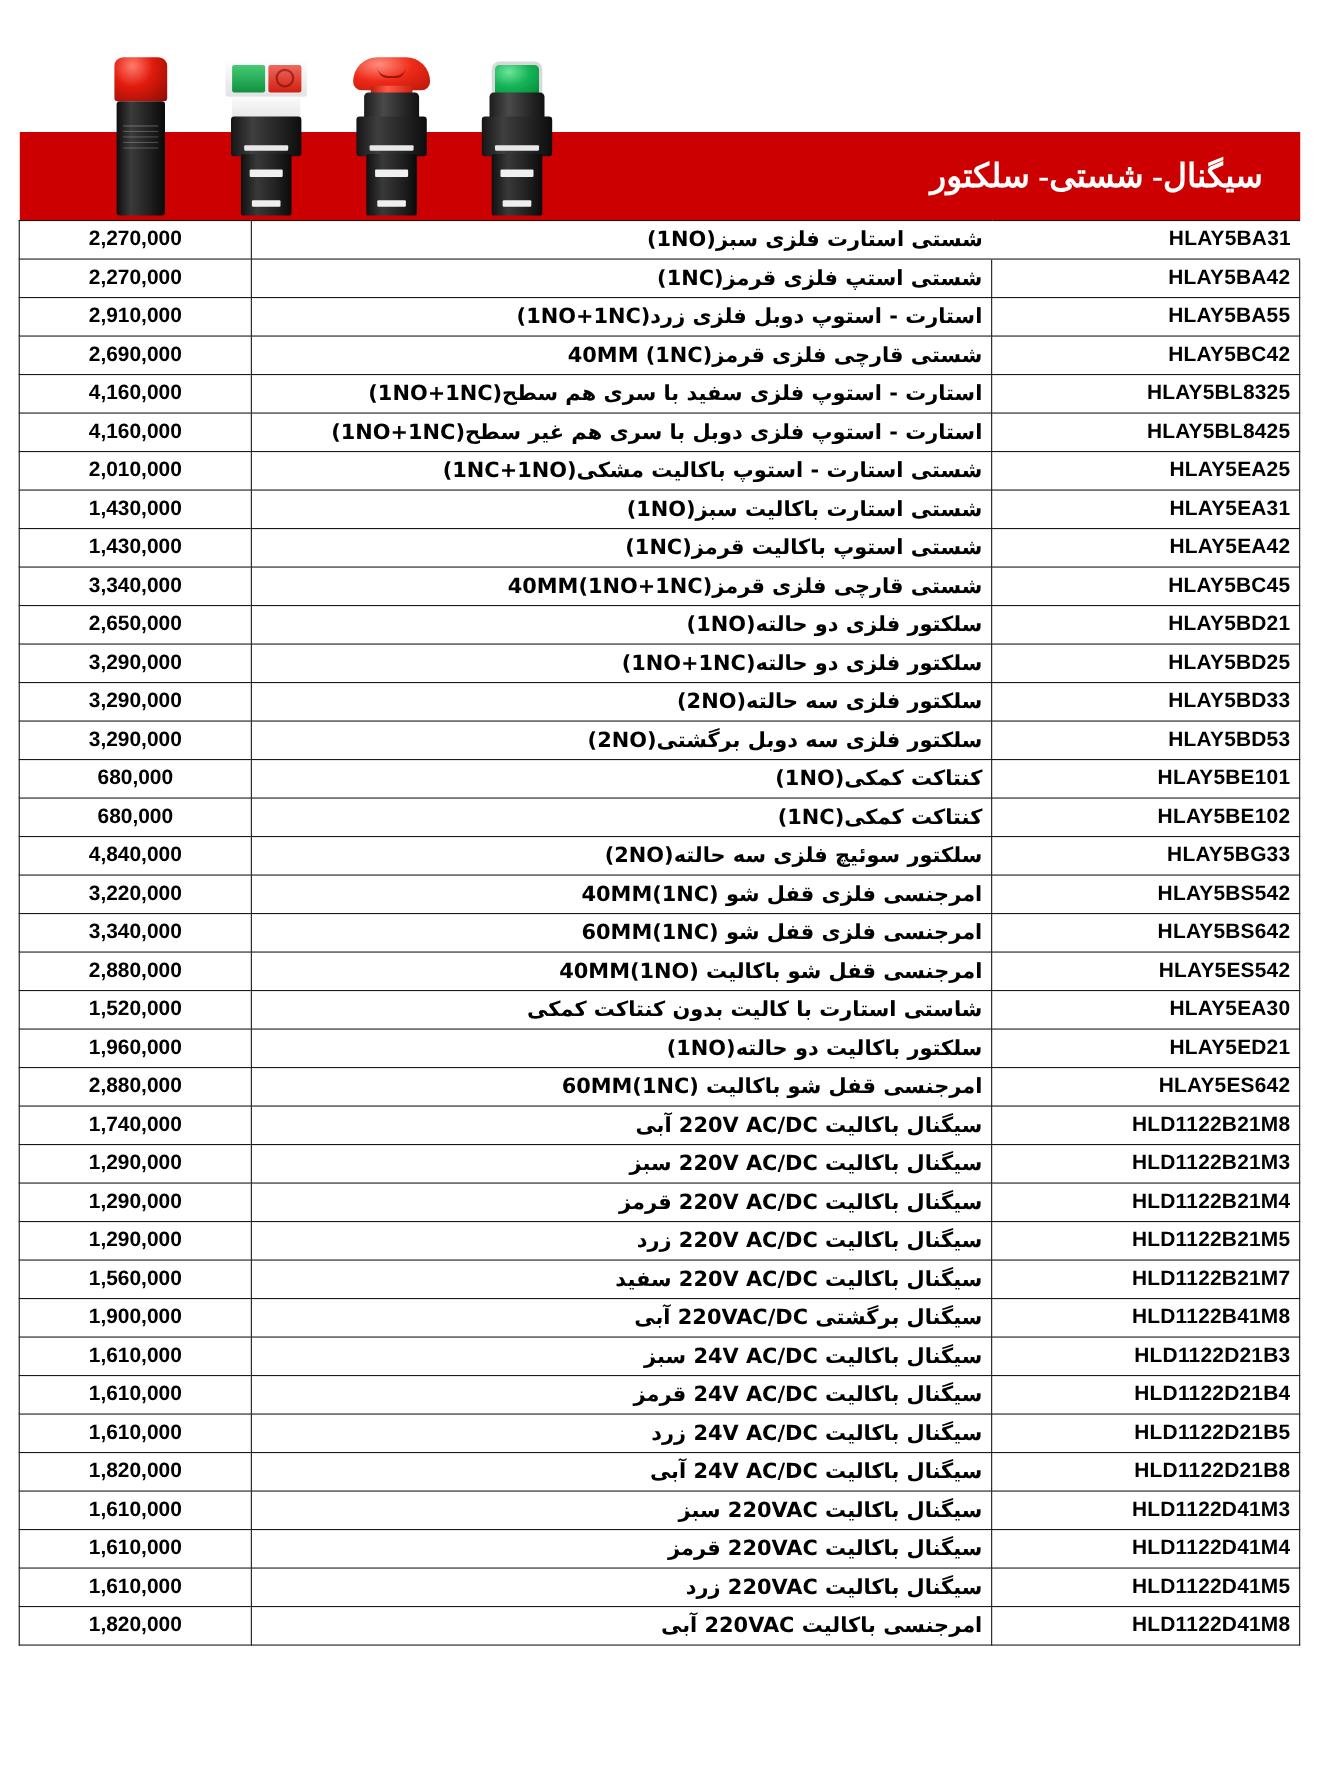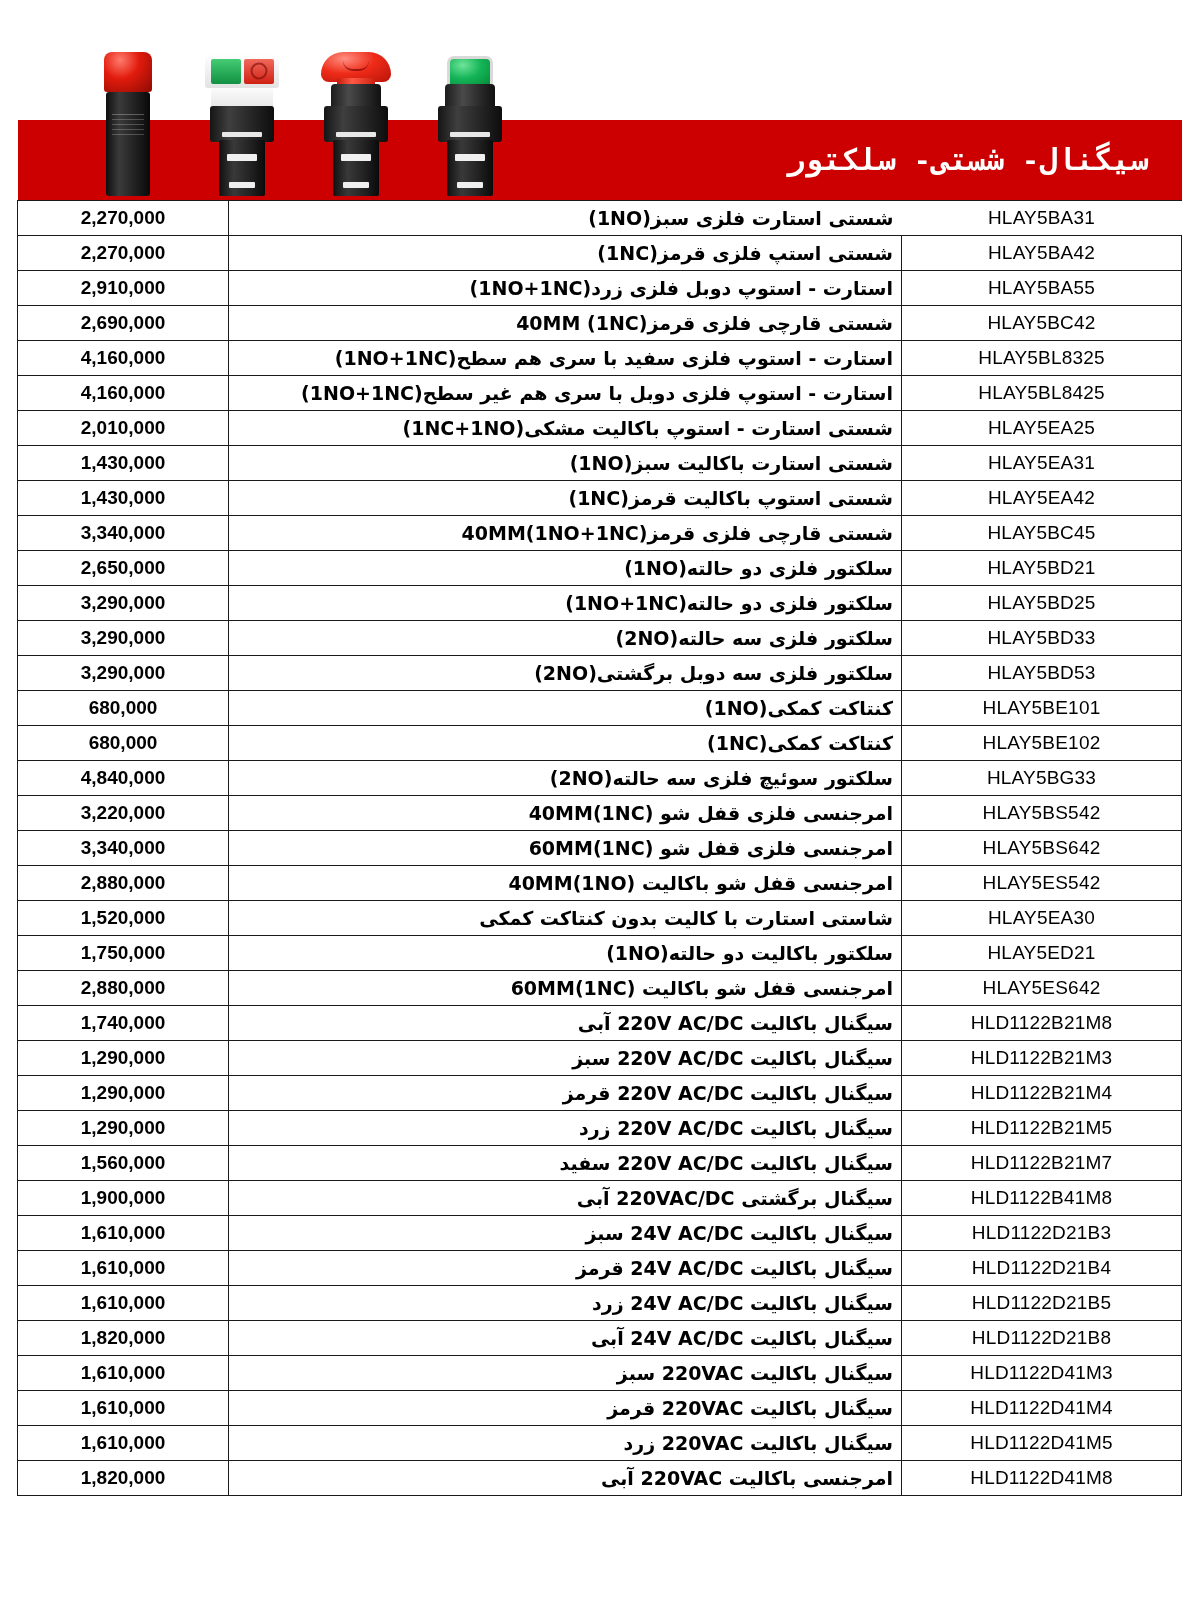--- a/index.html
+++ b/index.html
@@ -37,21 +37,21 @@
     position: absolute;
     right: 34px;
     top: 50%;
     transform: translateY(-50%);
     color: #ffffff;
     font-size: 30px;
     font-weight: 700;
     letter-spacing: 0px;
     white-space: nowrap;
     direction: rtl;
-    font-family: Liberation Mono, monospace;
+    font-family: Liberation Serif, serif;
   }
 
   
   .photos {
     position: absolute;
     left: 48px;
     top: 38px;
     width: 470px;
     height: 162px;
     z-index: 2;
@@ -279,22 +279,22 @@
     box-sizing: border-box;
     vertical-align: middle;
     font-size: 19px;
     color: #000000;
   }
   col.c-code   { width: 280px; }
   col.c-desc   { width: 673px; }
   col.c-price  { width: 211px; }
 
   td.code {
-    text-align: center;
-    font-weight: 400;
+    text-align: right;
+    font-weight: 700;
     font-size: 22px;
     letter-spacing: .2px;
     direction: ltr;
     font-family: "Liberation Sans", sans-serif;
   }
   td.desc {
     text-align: right;
     direction: rtl;
     font-weight: 700;
     font-size: 17px;
@@ -467,21 +467,21 @@
             <td class="price">2,880,000</td>
           </tr>
           <tr>
             <td class="code">HLAY5EA30</td>
             <td class="desc">شاستی استارت با کالیت بدون کنتاکت کمکی</td>
             <td class="price">1,520,000</td>
           </tr>
           <tr>
             <td class="code">HLAY5ED21</td>
             <td class="desc">سلکتور باکالیت دو حالته(1NO)</td>
-            <td class="price">1,750,000</td>
+            <td class="price">1,960,000</td>
           </tr>
           <tr>
             <td class="code">HLAY5ES642</td>
             <td class="desc">امرجنسی قفل شو باکالیت 60MM(1NC)</td>
             <td class="price">2,880,000</td>
           </tr>
           <tr>
             <td class="code">HLD1122B21M8</td>
             <td class="desc">سیگنال باکالیت 220V AC/DC آبی</td>
             <td class="price">1,740,000</td>

